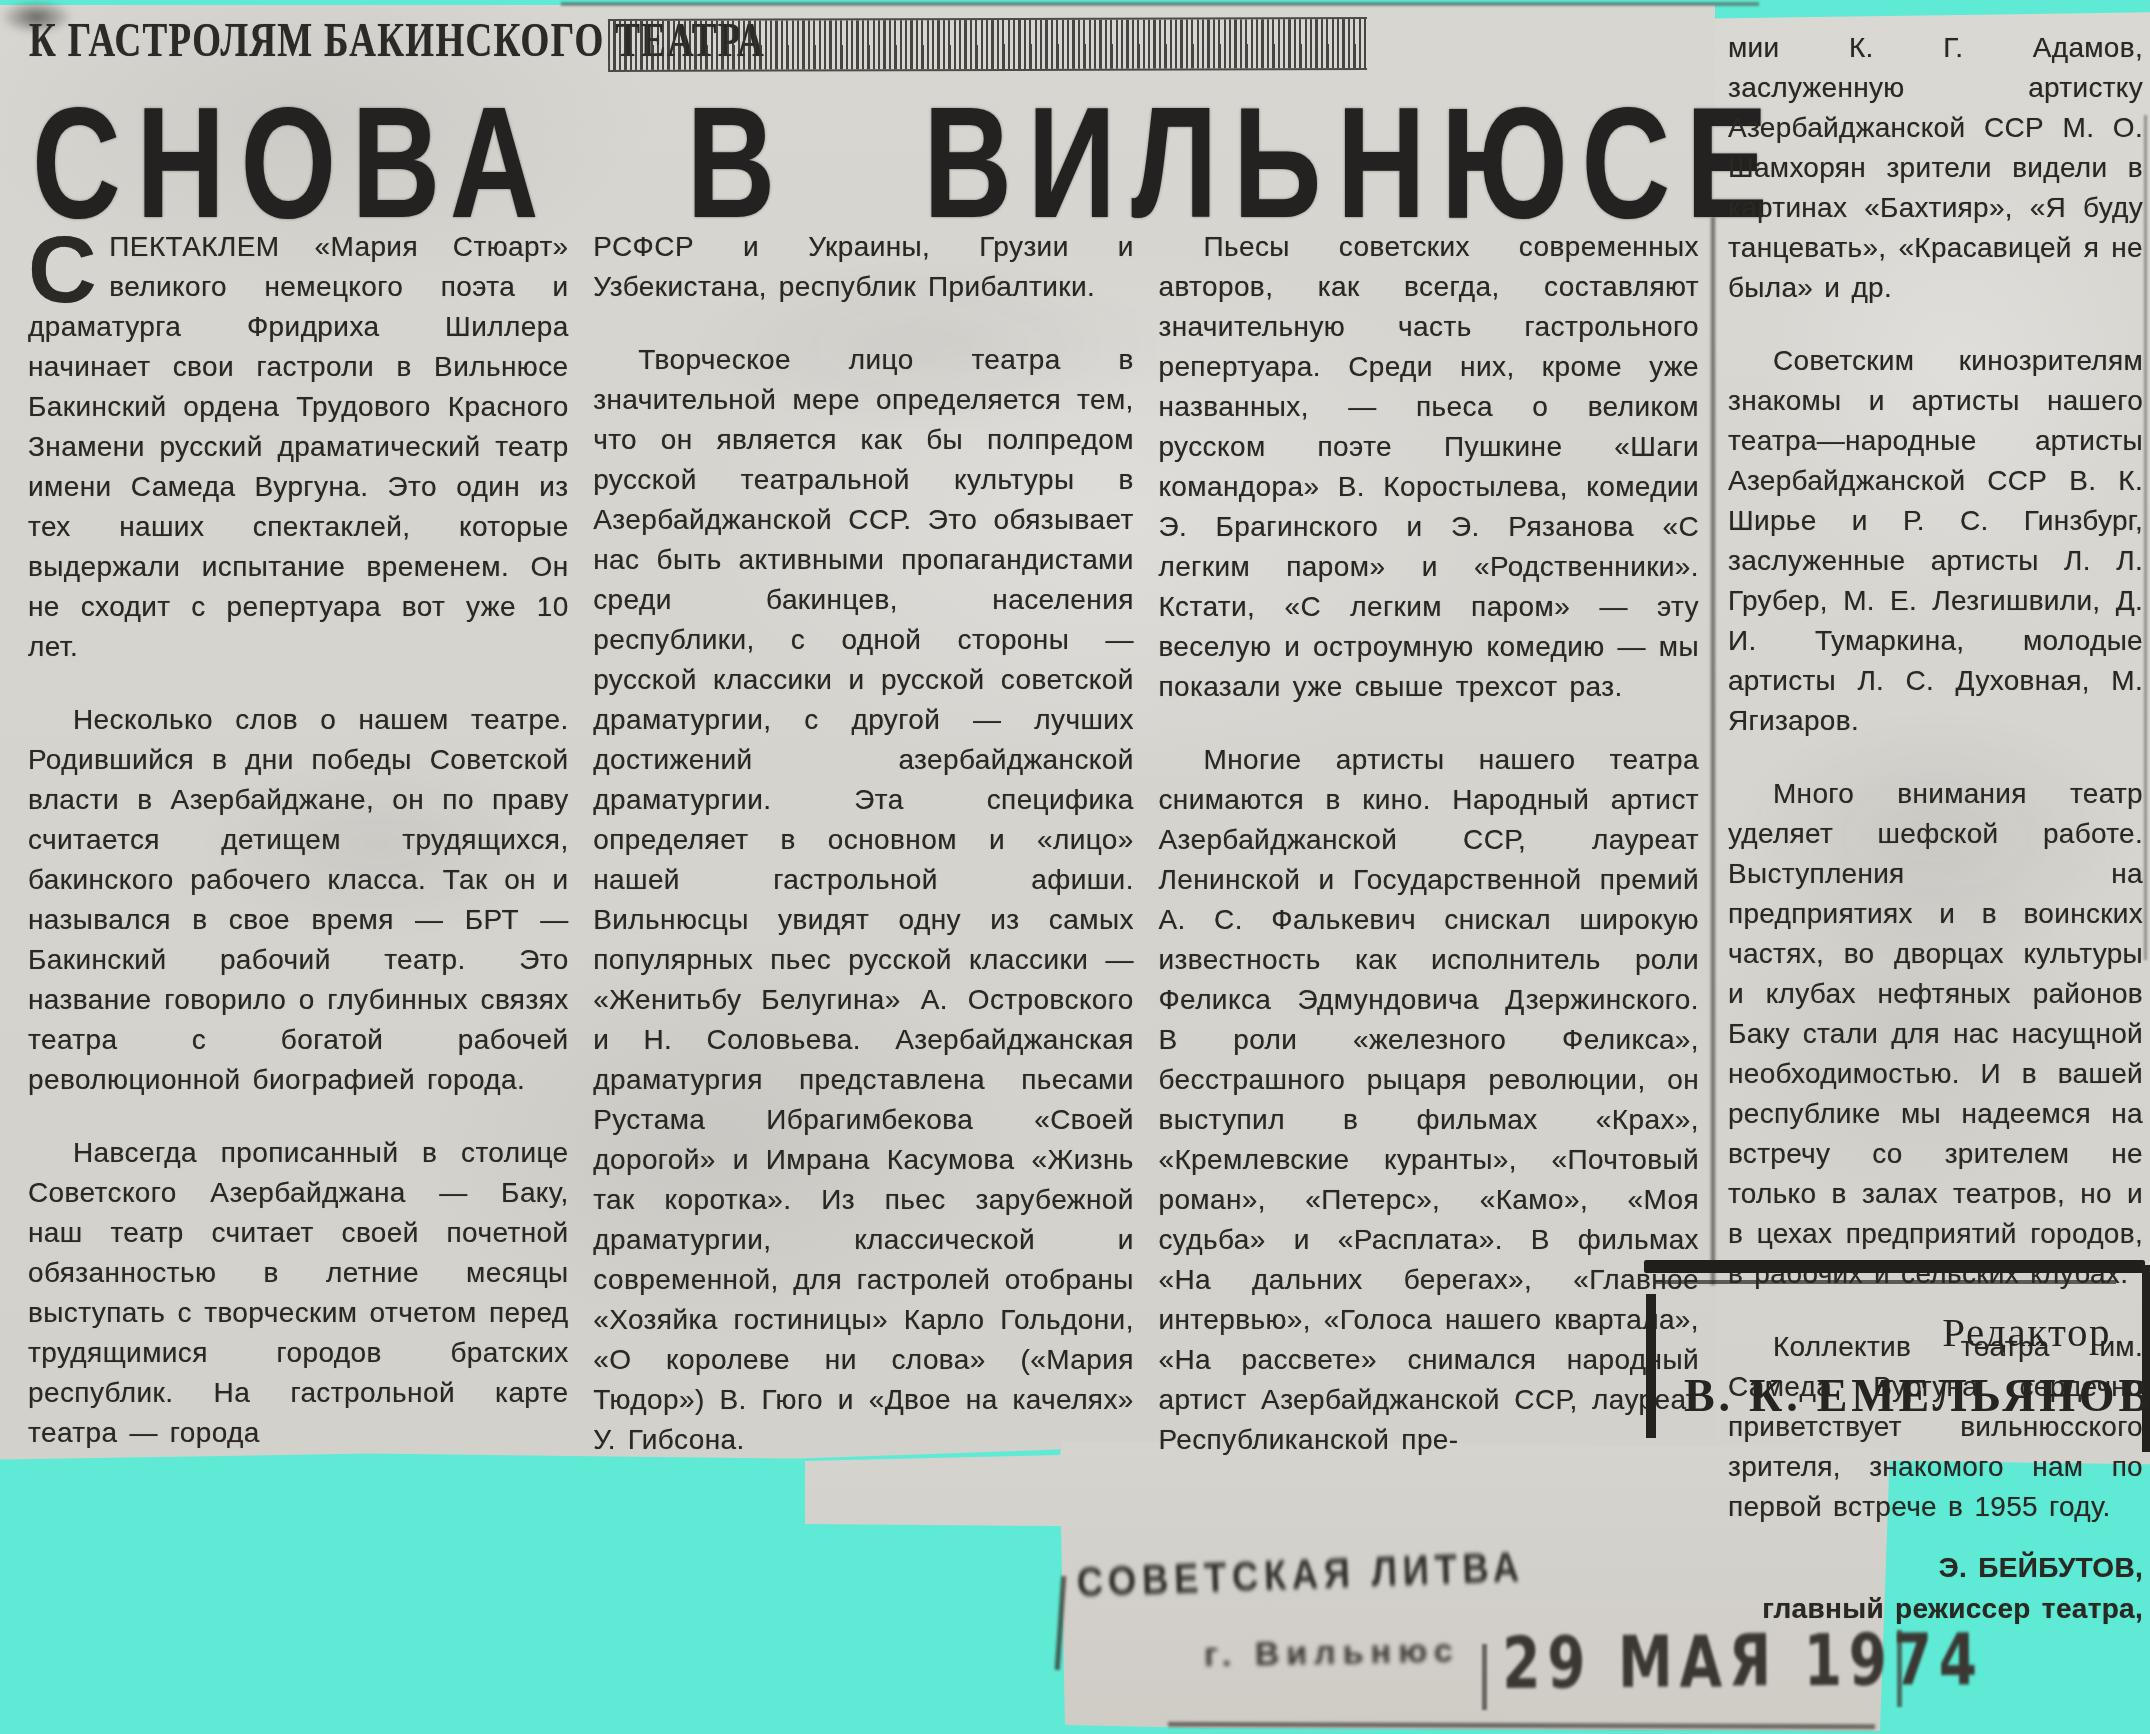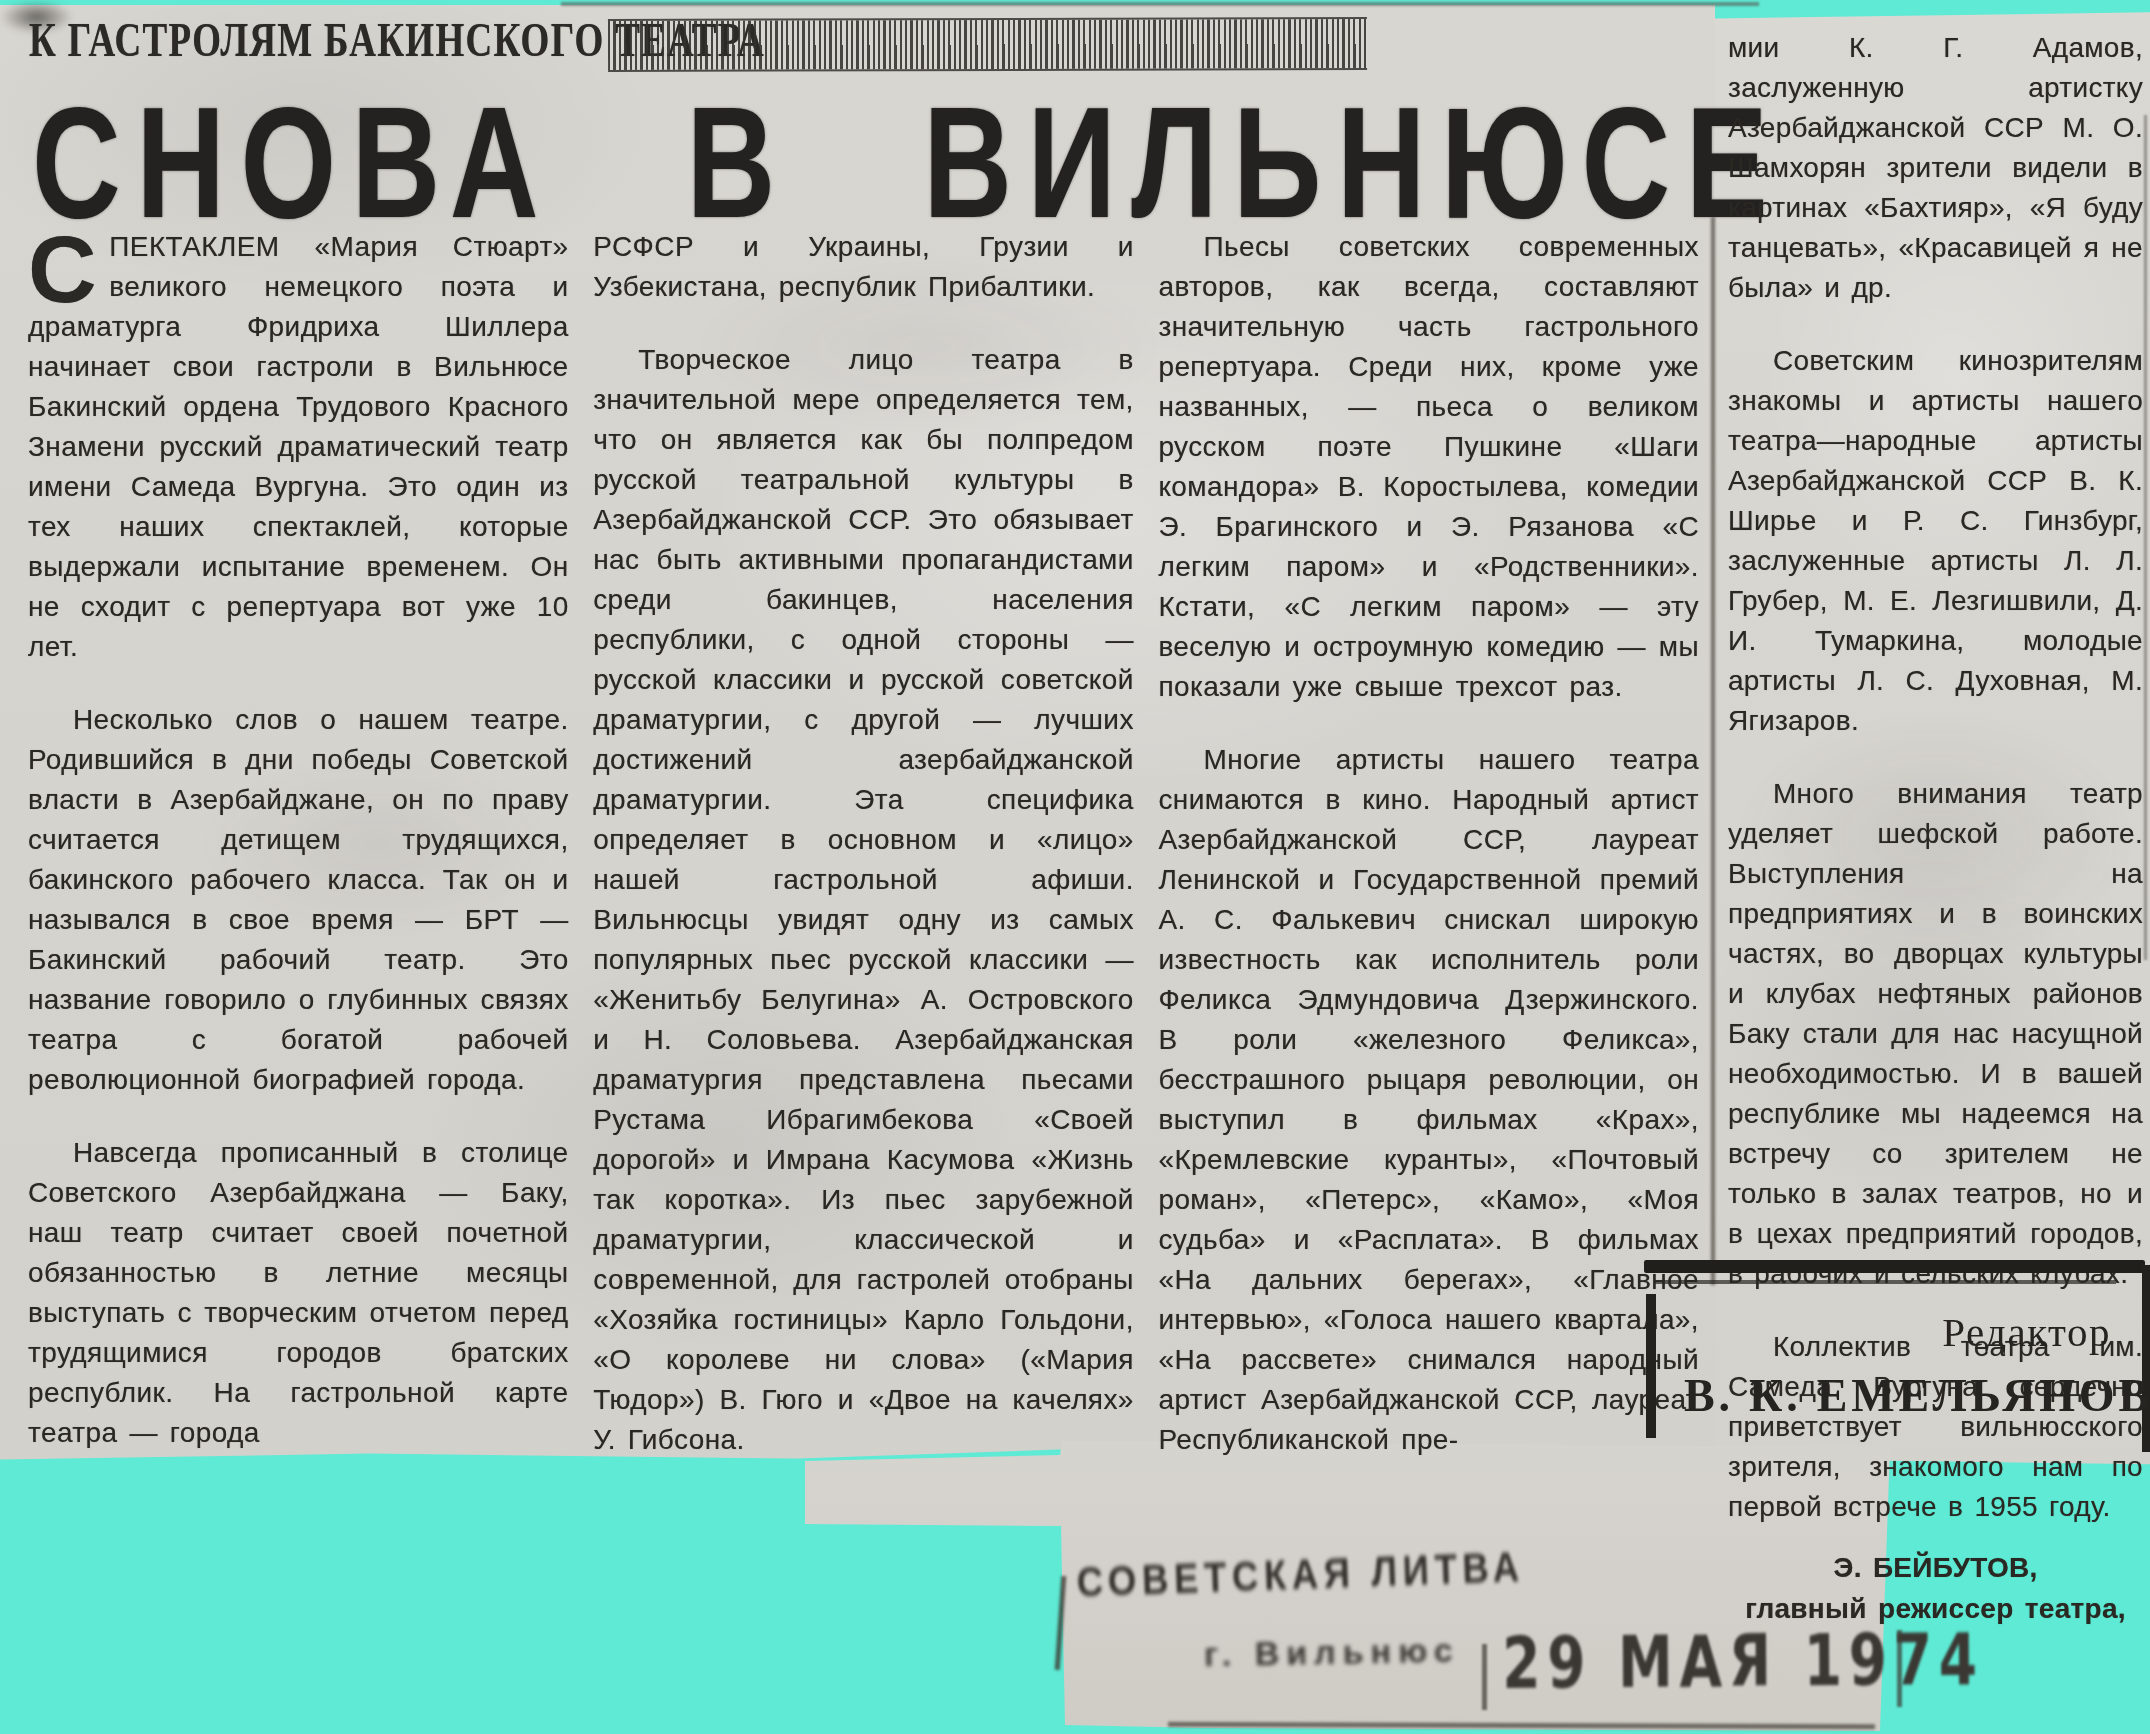--- a/index.html
+++ b/index.html
@@ -41,21 +41,21 @@
   .col{width:541px;text-align:justify;font-size:28px;line-height:40px;color:#2a2823;
     letter-spacing:0.4px;word-spacing:3.8px;text-shadow:0 0 0.8px rgba(45,42,38,0.5);}
   .para{margin:0;}
   .para + .para{margin-top:33px;}
   .para.indent{text-indent:45px;}
   .dropcap{float:left;font-weight:bold;font-size:95px;line-height:74px;padding:4.6px 12.3px 0 0;color:#2b2926;}
 
   .strip-col{position:absolute;left:1728px;top:28px;width:415px;text-align:justify;
     font-size:28px;line-height:40px;color:#2a2823;letter-spacing:0.3px;word-spacing:3.1px;
     text-shadow:0 0 0.8px rgba(45,42,38,0.5);}
-  .sig{margin-top:20px;font-weight:bold;text-align:center;font-size:28px;line-height:41px;}
+  .sig{margin-top:20px;font-weight:bold;text-align:right;font-size:28px;line-height:41px;}
 
   .editor-box{position:absolute;left:1644px;top:1260px;width:507px;height:209px;}
   .ed-rule-thick{position:absolute;left:0;top:0;width:501px;height:13px;background:#201f1b;border-radius:2.3px;}
   .ed-rule-thin{position:absolute;left:10.8px;top:20px;width:461px;height:3.8px;background:rgba(40,38,33,0.7);}
   .ed-bar-left{position:absolute;left:1.5px;top:34px;width:10px;height:144px;background:#24221e;}
   .ed-bar-right{position:absolute;right:0;top:4.6px;width:9.2px;height:187px;background:#24221e;}
   .ed-label{position:absolute;right:40px;top:48px;font-family:"Liberation Serif",serif;
     font-weight:normal;font-size:41px;color:#262420;letter-spacing:1.5px;}
   .ed-name{position:absolute;left:40px;top:109px;font-family:"Liberation Serif",serif;
     font-weight:bold;font-size:46px;color:#262420;letter-spacing:3.8px;white-space:nowrap;}

